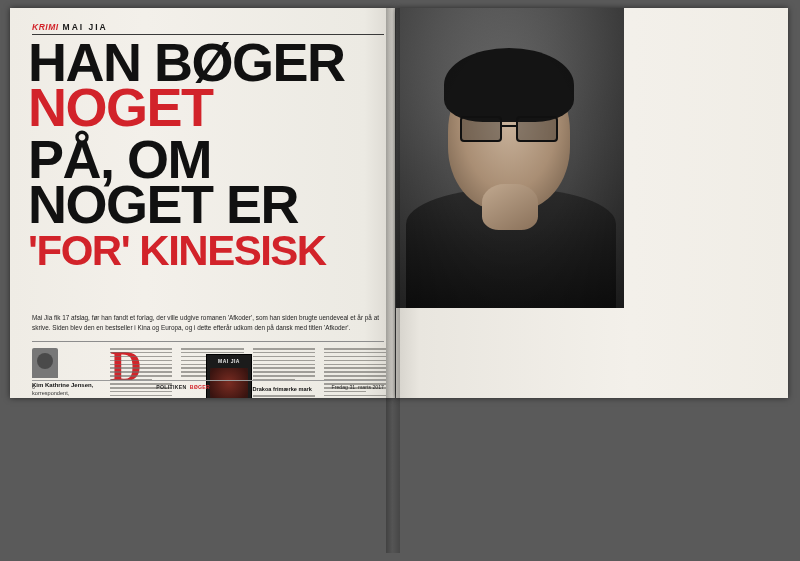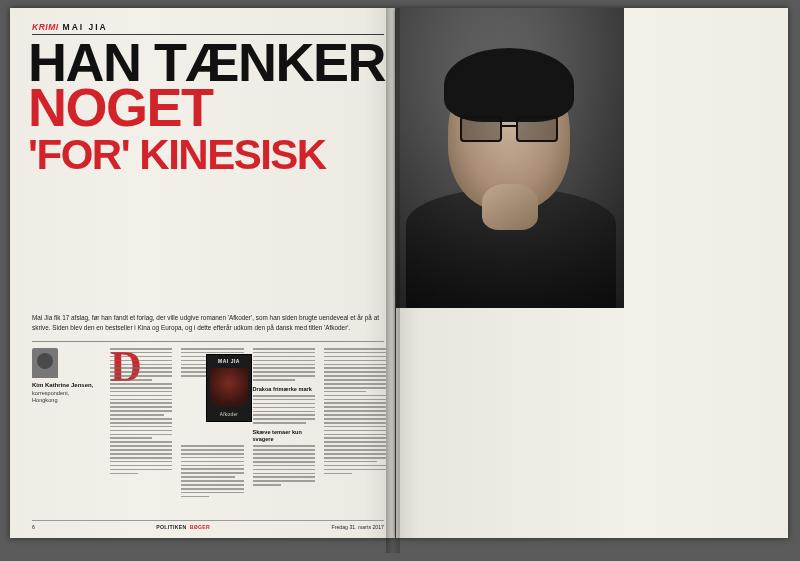--- a/index.html
+++ b/index.html
@@ -16,21 +16,21 @@
   .spread {
     position: relative;
     width: 800px;
     height: 561px;
     background: #5a5a5a;
   }
   
   .page {
     position: absolute;
     top: 8px;
-    height: 530px;
+    height: 390px;
     background: #f2efe9;
     box-shadow: 0 0 6px rgba(0,0,0,0.55);
     overflow: hidden;
   }
   .page-left {
     left: 10px;
     width: 385px;
     background: linear-gradient(to right, #efece5 0%, #f3f0ea 35%, #eceae3 92%, #d9d6cf 100%);
   }
   .page-right {
@@ -327,21 +327,22 @@
 <div class="spread">
 
   <div class="page page-left">
 
     <div class="kicker">
       <span class="krimi">KRIMI</span><span class="maijia">MAI JIA</span>
     </div>
     <div class="rule-top"></div>
 
     <div class="headline">
-      <span class="l1"><span>HAN TÆNKER </span><span class="red">NOGET</span></span>
+      <span class="l1"><span>HAN BØGER </span><span class="red">NOGET</span></span>
+      <span class="l2">PÅ, OM NOGET ER</span>
       <span class="l3">'FOR' KINESISK</span>
     </div>
 
     <div class="standfirst">Mai Jia fik 17 afslag, før han fandt et forlag, der ville udgive romanen 'Afkoder', som han siden brugte uendeveal et år på at skrive. Siden blev den en bestseller i Kina og Europa, og i dette efterår udkom den på dansk med titlen 'Afkoder'.</div>
     <div class="rule-standfirst"></div>
 
     <div class="byline">
       <div class="byline-portrait"></div>
       <div class="byline-name">Kim Kathrine Jensen,</div>
       <div class="byline-role">korrespondent,</div>

